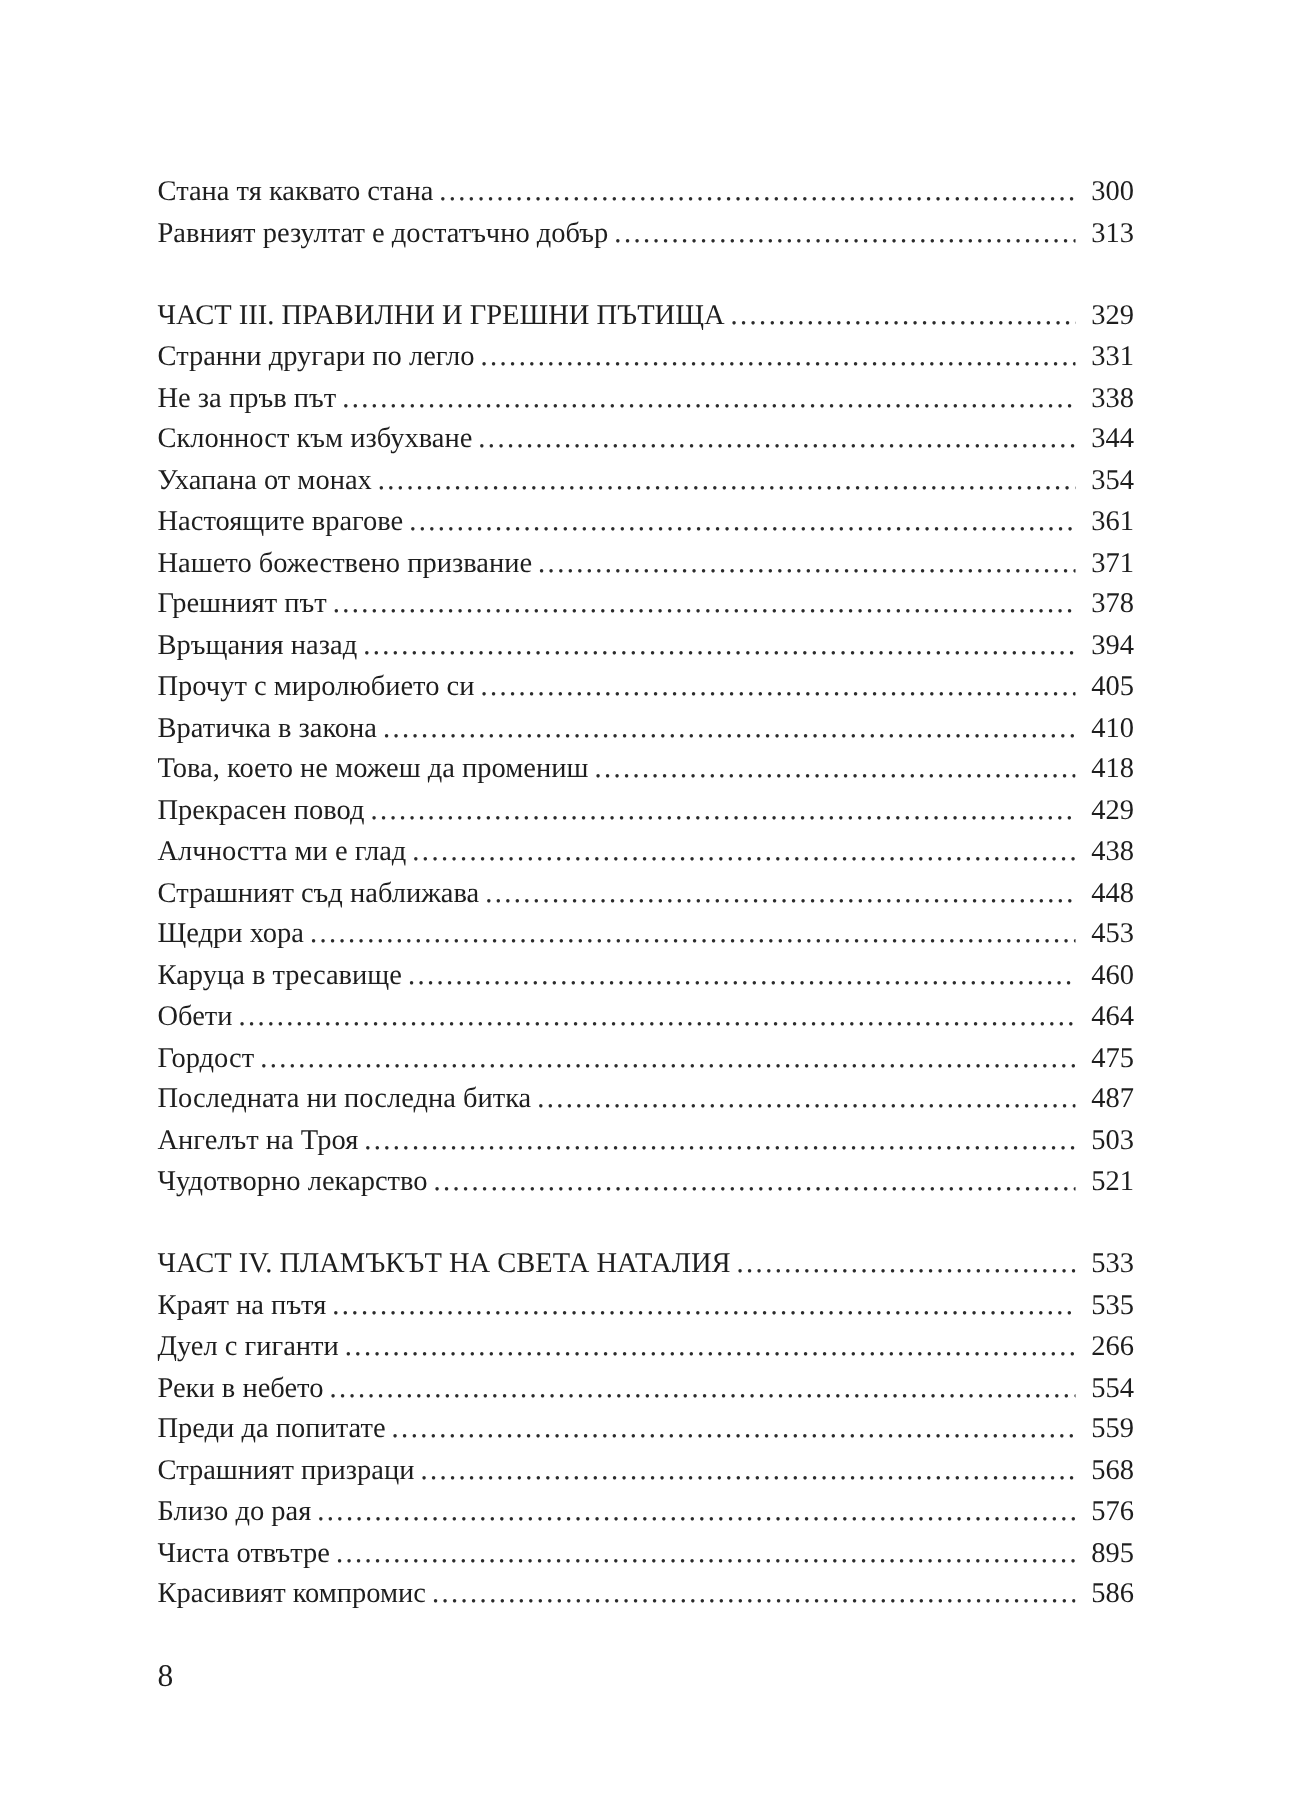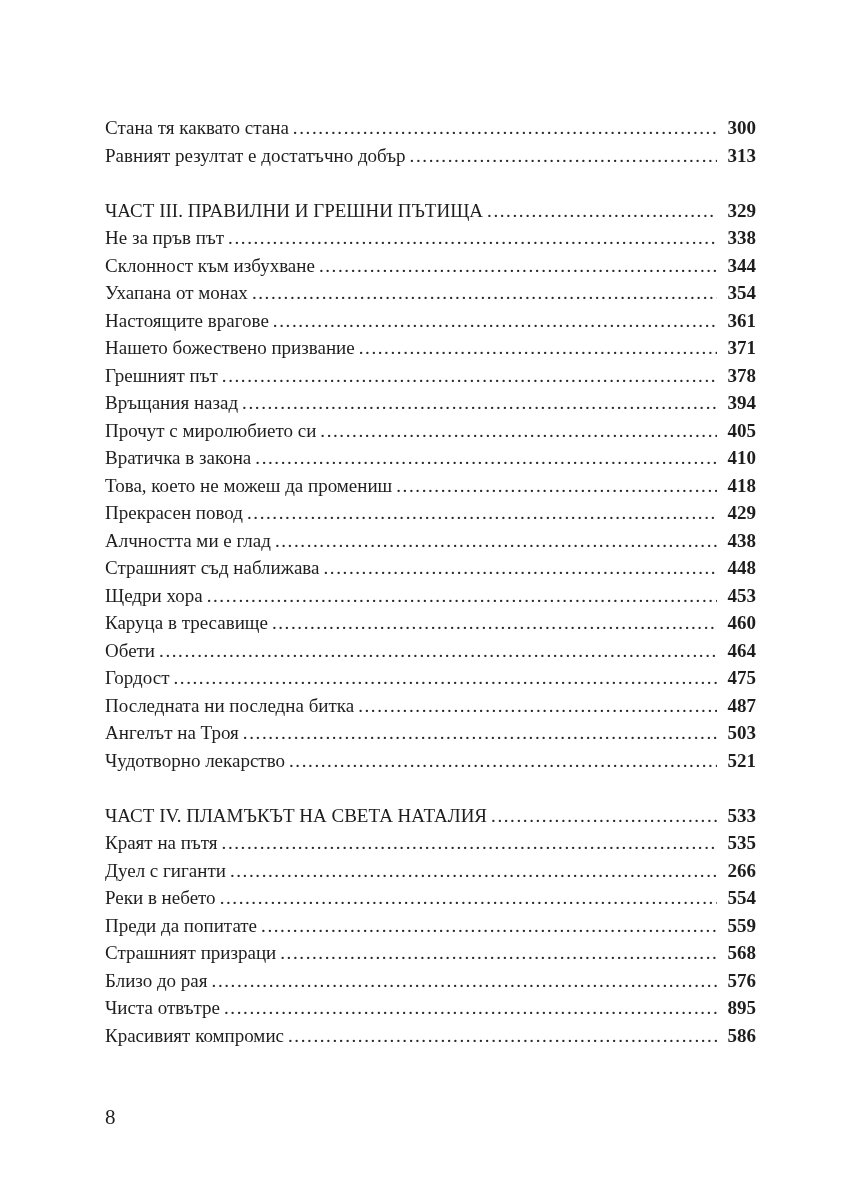--- a/index.html
+++ b/index.html
@@ -38,21 +38,20 @@
     color: #2a2a2a;
   }
   .leader::after {
     content: "..........................................................................................................................................................";
   }
   .pagenum {
     flex: 0 0 auto;
     padding-left: 6px;
     min-width: 33px;
     text-align: right;
-    font-weight: bold;
   }
   .folio {
     position: absolute;
     left: 105px;
     top: 1104px;
     font-size: 21px;
     line-height: 27px;
   }
 </style>
 </head>
@@ -69,20 +68,25 @@
     <span class="title">Равният резултат е достатъчно добър</span>
     <span class="leader"></span>
     <span class="pagenum">313</span>
   </div>
       <div class="row heading">
     <span class="title">ЧАСТ III. ПРАВИЛНИ И ГРЕШНИ ПЪТИЩА</span>
     <span class="leader"></span>
     <span class="pagenum">329</span>
   </div>
       <div class="row">
+    <span class="title">Странни другари по легло</span>
+    <span class="leader"></span>
+    <span class="pagenum">331</span>
+  </div>
+      <div class="row">
     <span class="title">Не за пръв път</span>
     <span class="leader"></span>
     <span class="pagenum">338</span>
   </div>
       <div class="row">
     <span class="title">Склонност към избухване</span>
     <span class="leader"></span>
     <span class="pagenum">344</span>
   </div>
       <div class="row">

